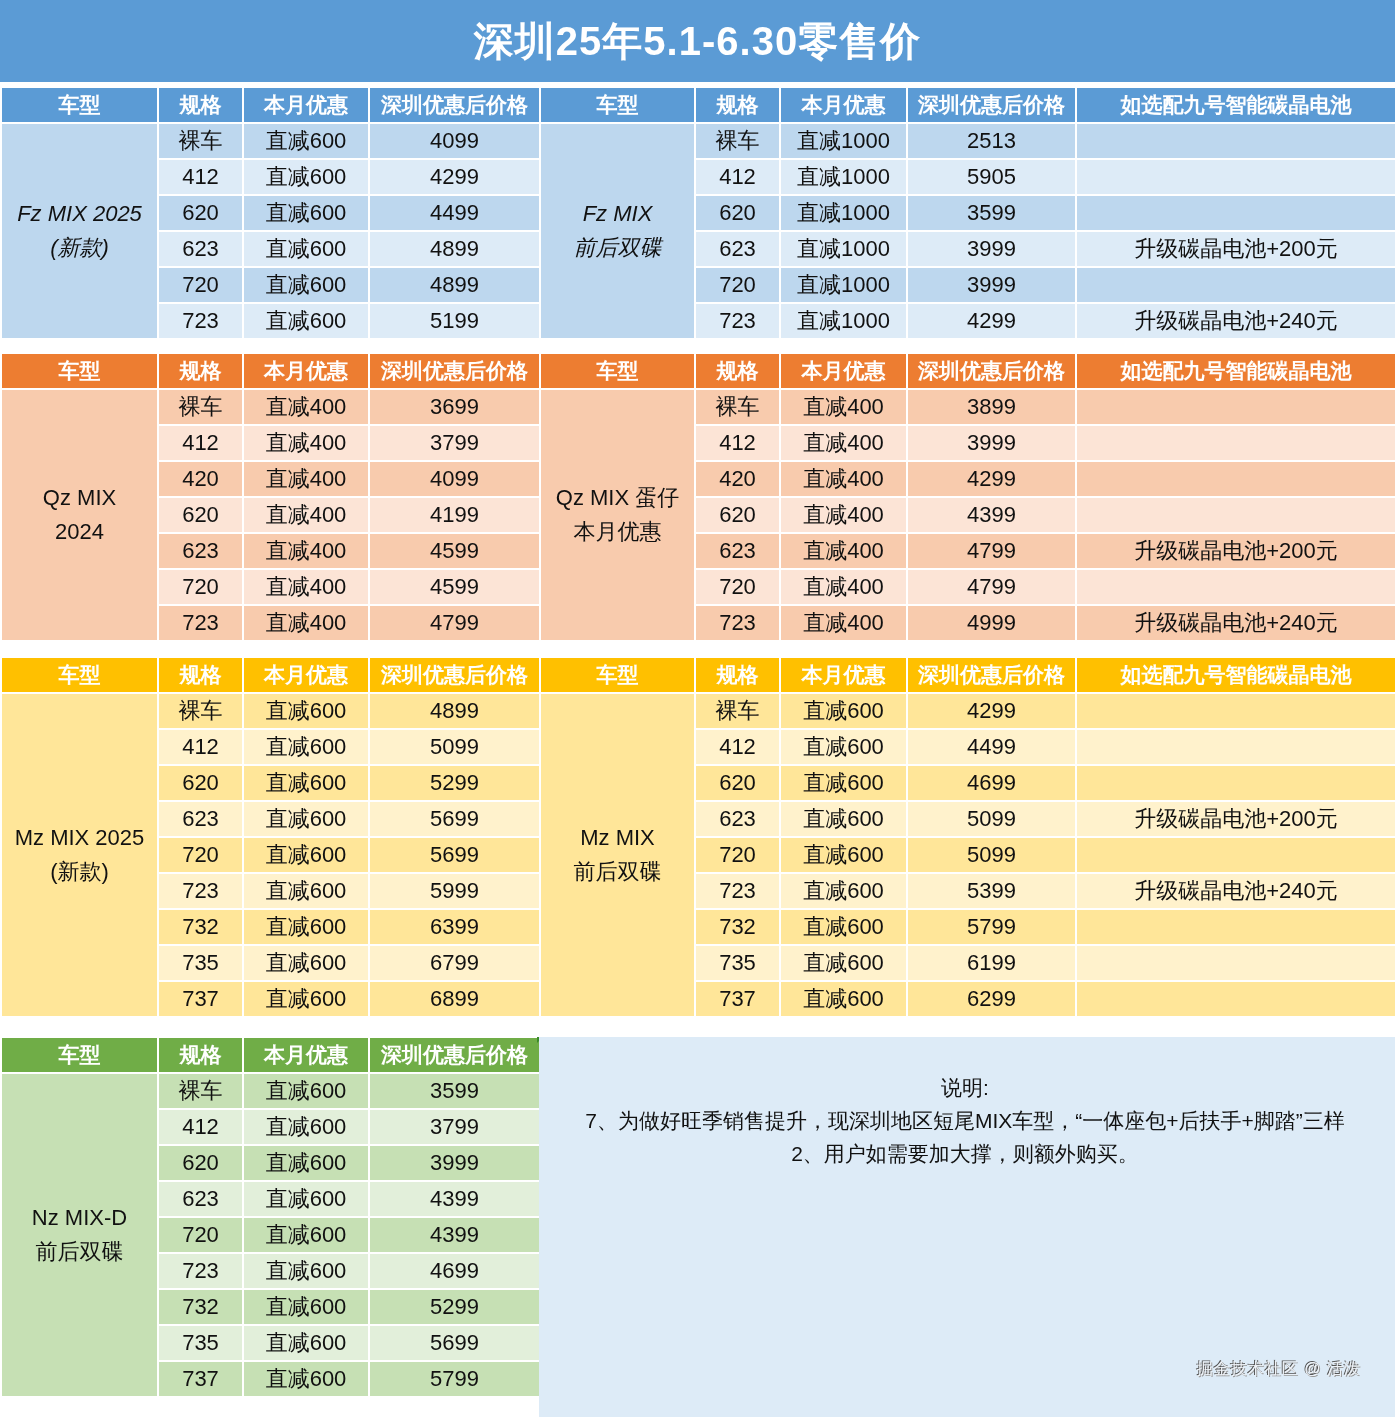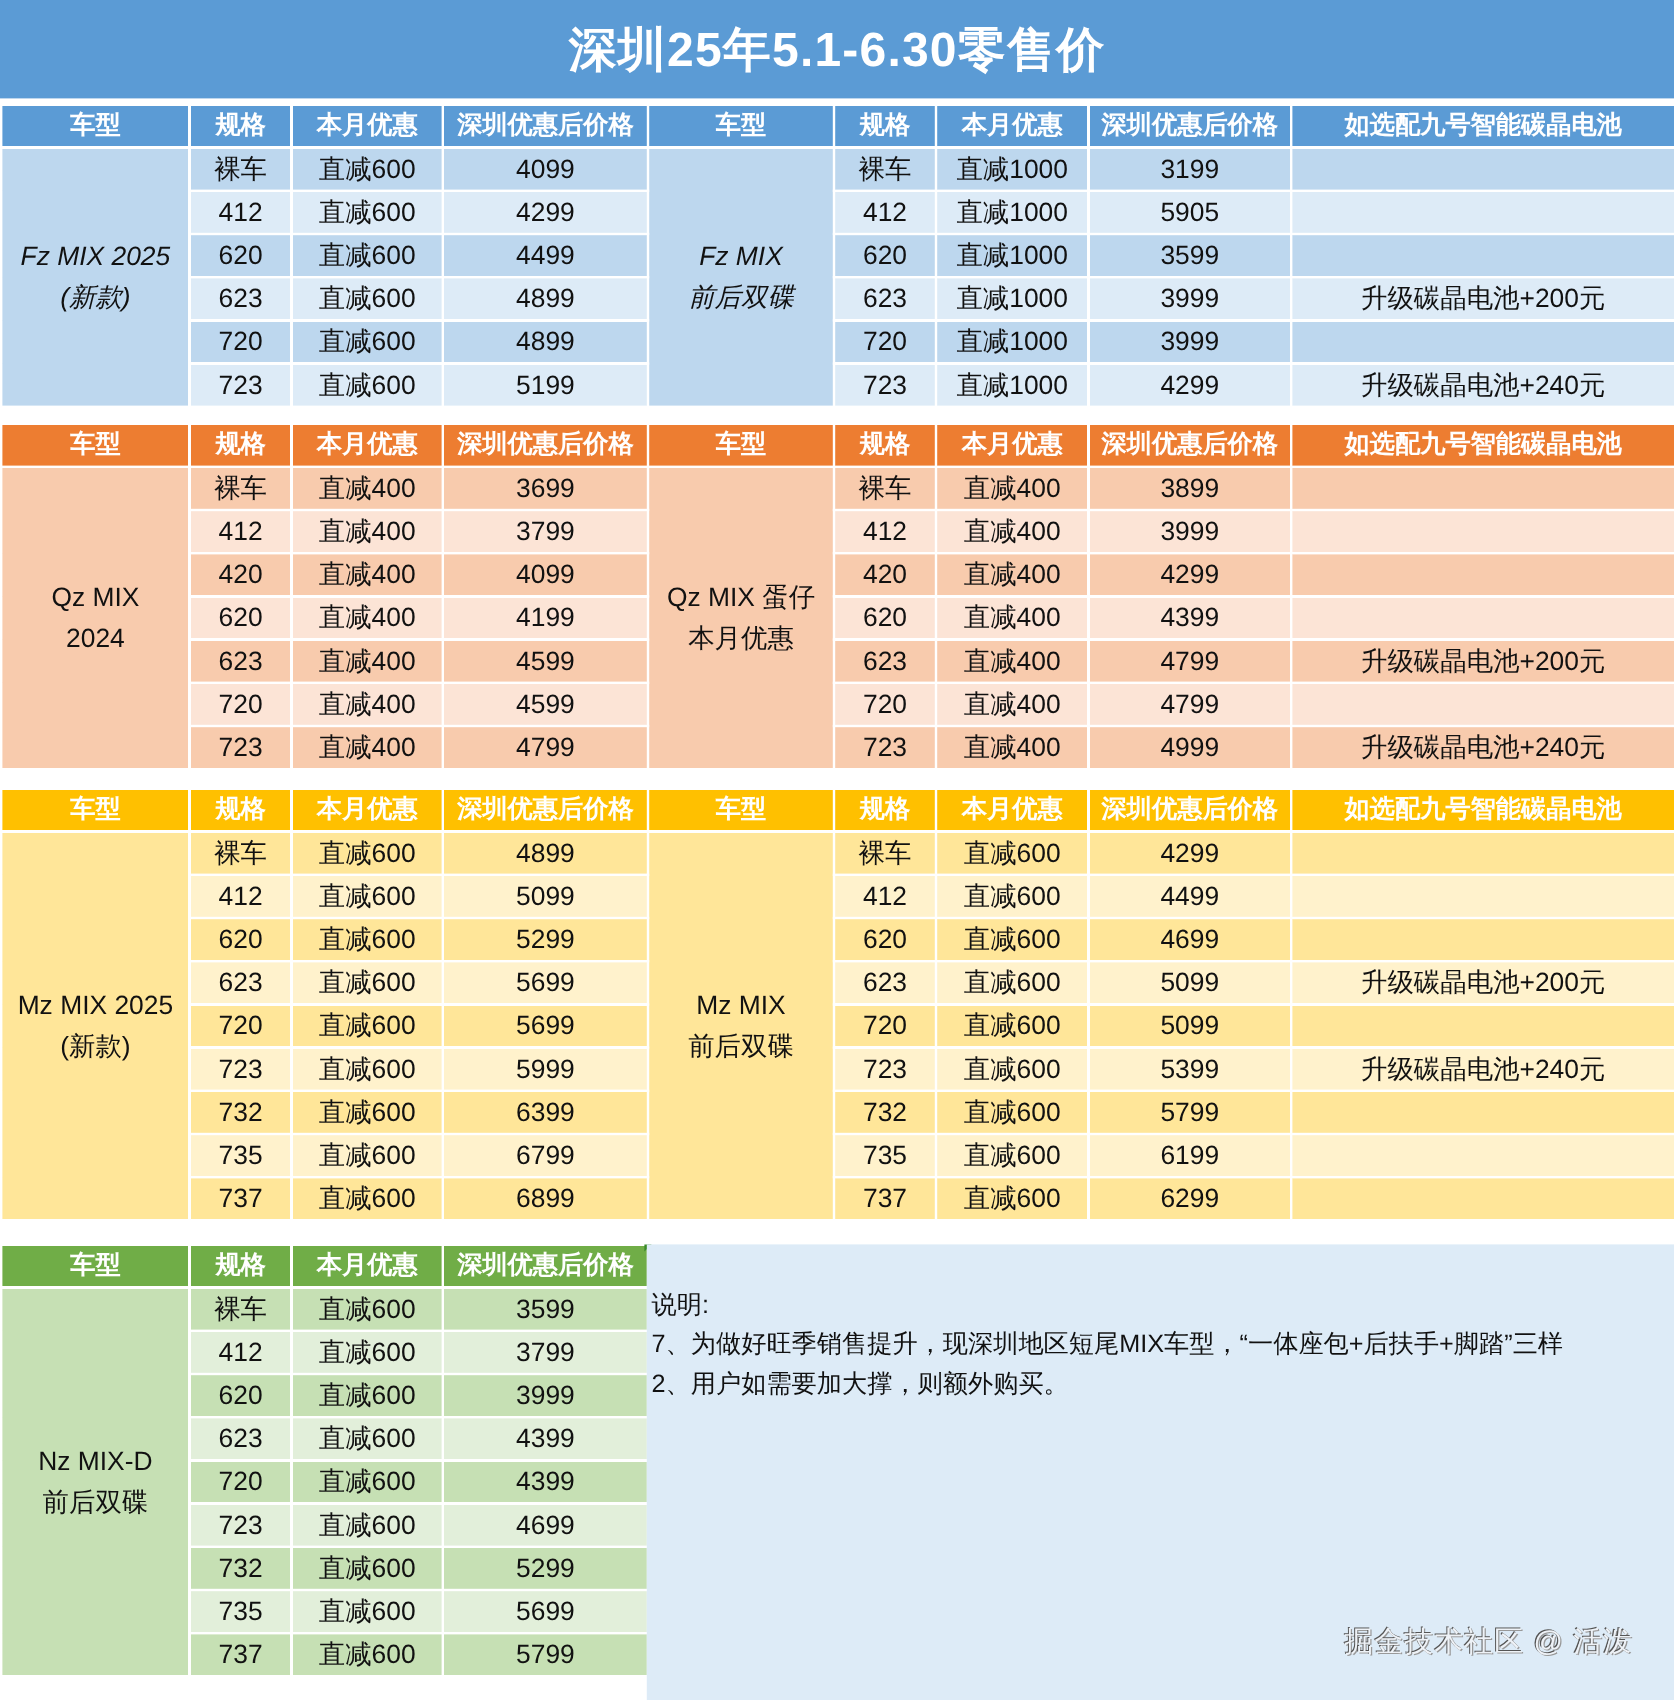--- a/index.html
+++ b/index.html
@@ -24,22 +24,22 @@
   .yellow th{background:#ffc000;}
   .yellow tr.a td{background:#ffe699;}
   .yellow tr.b td{background:#fff2cc;}
   .yellow td.model{background:#ffe699 !important;margin-top:33px;}
   
   .green th{background:#70ad47;}
   .green tr.a td{background:#c6e0b4;}
   .green tr.b td{background:#e2efda;}
   .green td.model{background:#c6e0b4 !important;}
   .note{position:absolute;left:539px;top:1037px;width:856px;height:380px;background:#ddebf7;box-sizing:border-box;padding:34px 8px 0 4px;font-size:21px;line-height:33px;color:#111;}
-  .note p{margin:0;}
-  .watermark{position:absolute;right:34px;bottom:32px;font-size:24px;color:#eef2f7;text-shadow:-1px -1px 0 #555,1px 1px 0 #999;letter-spacing:1px;}
+  .note p{margin:0;text-align:center;}
+  .watermark{position:absolute;right:34px;bottom:32px;font-size:16px;color:#eef2f7;text-shadow:-1px -1px 0 #555,1px 1px 0 #999;letter-spacing:1px;}
   .green-mark{position:absolute;left:537px;top:1037px;width:0;height:0;border-top:6px solid #3a8a2a;border-right:6px solid transparent;}
 </style>
 </head>
 <body>
 
 <div class="title">深圳25年5.1-6.30零售价</div>
 
 <table class="grid blue" style="top:86px;">
     <colgroup>
       <col style="width:157px">
@@ -71,21 +71,21 @@
         </td>
         <td>裸车</td>
         <td>直减600</td>
         <td>4099</td>
         <td class="model" rowspan="6">
           <div>Fz MIX</div>
           <div>前后双碟</div>
         </td>
         <td>裸车</td>
         <td>直减1000</td>
-        <td>3199</td>
+        <td>2513</td>
         <td></td>
       </tr>
       <tr class="b">
         <td>412</td>
         <td>直减600</td>
         <td>4299</td>
         <td>412</td>
         <td>直减1000</td>
         <td>5905</td>
         <td></td>

